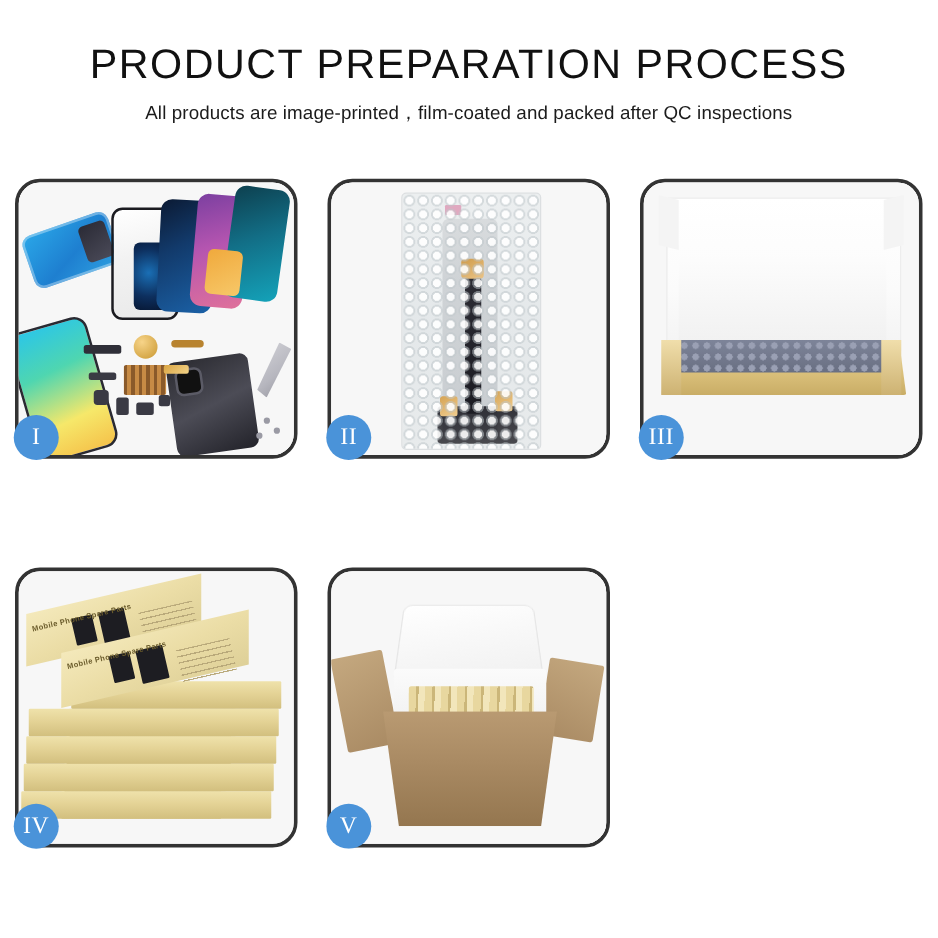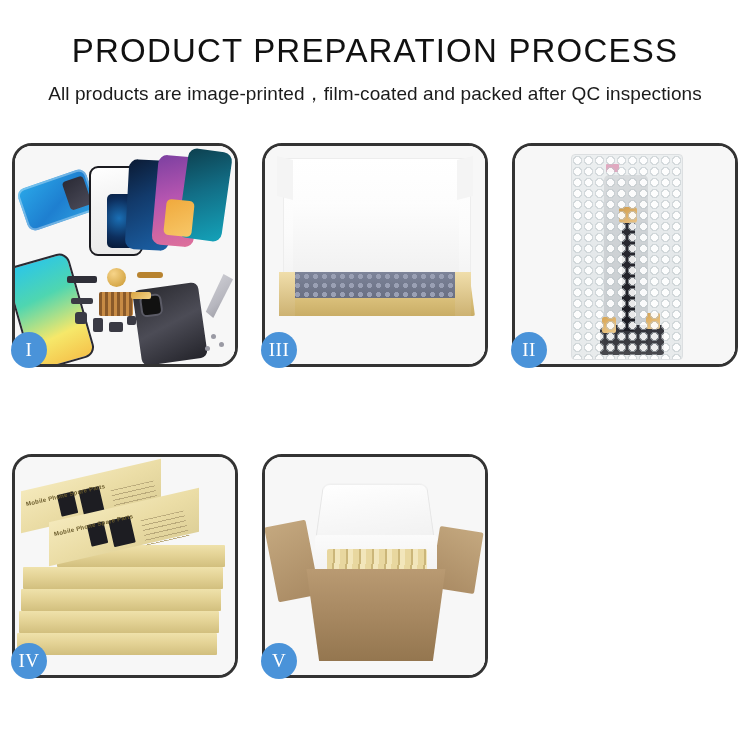--- a/index.html
+++ b/index.html
@@ -17,21 +17,21 @@
     font-size:33px;
     font-weight:500;
     letter-spacing:1.2px;
     color:#111111;
     line-height:1.05;
     white-space:nowrap;
     font-family:"Liberation Sans",sans-serif;
   }
   .subtitle{
     margin-top:12px;
-    font-size:19px;
+    font-size:15px;
     font-weight:400;
     color:#1b1b1b;
     letter-spacing:.1px;
     white-space:nowrap;
   }
 
   
   .grid{
     position:absolute;
     left:12px;top:143px;
@@ -363,52 +363,52 @@
           <div class="chip screw" style="left:190px;top:200px;"></div>
           <div class="tweezer"></div>
         </div>
       </div>
       <div class="badge">I</div>
     </div>
 
     <div class="panel">
       <div class="panel-inner">
         <div class="scene">
-          <div class="lid-white"></div>
-          <div class="lid-flapL"></div>
-          <div class="lid-flapR"></div>
-          <div class="foam-white"></div>
-          <div class="tray"></div>
-          <div class="tray-inner"></div>
-          <div class="tray-edgeL"></div>
-          <div class="tray-edgeR"></div>
-        </div>
-      </div>
-      <div class="badge">III</div>
-    </div>
-
-    <div class="panel">
-      <div class="panel-inner">
-        <div class="scene">
           <div class="bag">
             <div class="screen-part"></div>
             <div class="flexcable"></div>
             <div class="darkrow"></div>
             <div class="conn l"></div>
             <div class="conn r"></div>
             <div class="pinklabel"></div>
             <div class="bubbles"></div>
           </div>
         </div>
       </div>
       <div class="badge">II</div>
     </div>
 
     <div class="panel">
       <div class="panel-inner">
+        <div class="scene">
+          <div class="lid-white"></div>
+          <div class="lid-flapL"></div>
+          <div class="lid-flapR"></div>
+          <div class="foam-white"></div>
+          <div class="tray"></div>
+          <div class="tray-inner"></div>
+          <div class="tray-edgeL"></div>
+          <div class="tray-edgeR"></div>
+        </div>
+      </div>
+      <div class="badge">III</div>
+    </div>
+
+    <div class="panel">
+      <div class="panel-inner">
         <div class="stack">
           <div class="sbox" style="left:2px;top:176px;width:160px;"></div>
           <div class="sbox" style="left:4px;top:154px;width:162px;"></div>
           <div class="sbox" style="left:6px;top:132px;width:164px;"></div>
           <div class="sbox" style="left:8px;top:110px;width:166px;"></div>
           <div class="sbox" style="left:34px;top:176px;width:168px;"></div>
           <div class="sbox" style="left:36px;top:154px;width:168px;"></div>
           <div class="sbox" style="left:38px;top:132px;width:168px;"></div>
           <div class="sbox" style="left:40px;top:110px;width:168px;"></div>
           <div class="sbox" style="left:42px;top:88px;width:168px;"></div>

